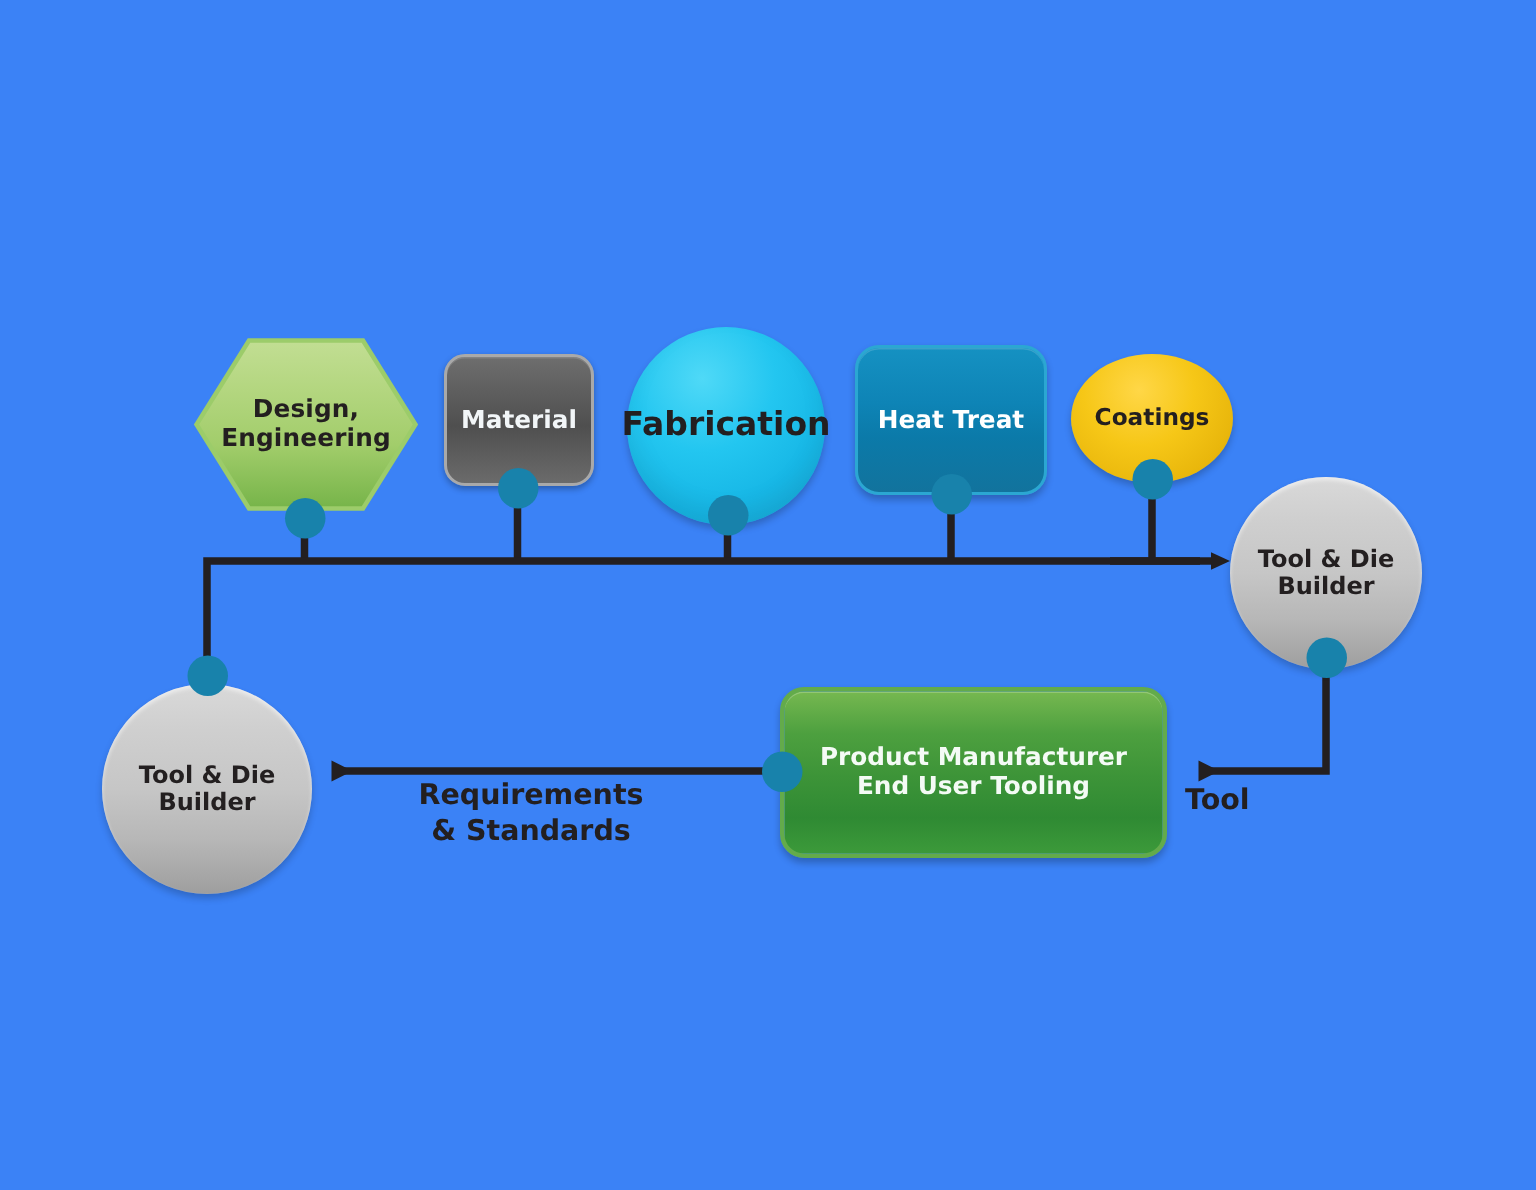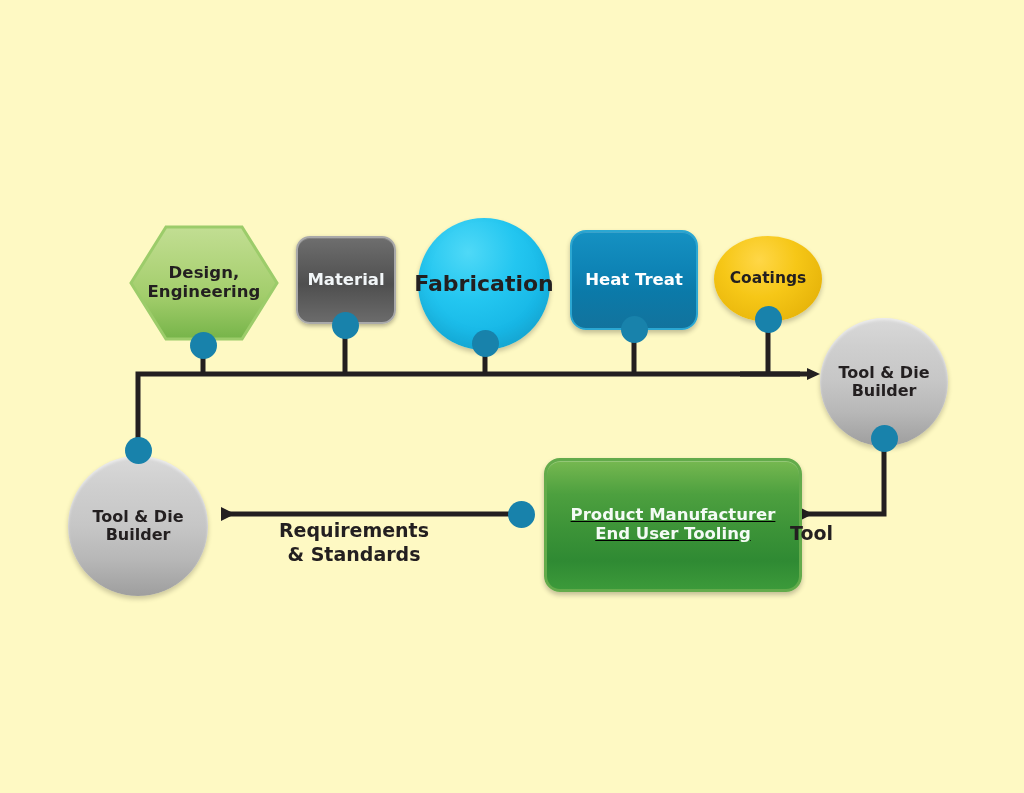--- a/index.html
+++ b/index.html
@@ -1,21 +1,21 @@
 <!DOCTYPE html>
 <html><head>
 <meta charset="utf-8">
 <title>Supply Chain Diagram</title>
 <style>
   html,body{margin:0;padding:0;background:#ffffff;}
   body{
     font-family:"DejaVu Sans","Liberation Sans",sans-serif;
     width:1024px;height:793px;overflow:hidden;position:relative;
   }
-  #stage{position:relative;width:1024px;height:793px;background:#fef9c3;}
+  #stage{position:relative;width:1024px;height:793px;background:#3b82f6;}
   #wires{position:absolute;left:0;top:0;width:1024px;height:793px;}
 
   .node{position:absolute;box-sizing:border-box;display:flex;align-items:center;
         justify-content:center;text-align:center;z-index:3;}
   .node .lbl{position:relative;z-index:4;line-height:1.14;white-space:pre-line;}
 
   
   #n-design{left:128px;top:224px;width:152px;height:118px;}
   #n-design .hexwrap{position:absolute;inset:0;}
   #n-design .lbl{font-size:16.5px;font-weight:bold;color:#231f20;letter-spacing:.1px;}
@@ -48,24 +48,24 @@
 
   
   .graycircle{border-radius:50%;
     background:linear-gradient(180deg,#d9d9d9 0%,#cfcfcf 22%,#c6c6c6 50%,#b7b7b7 74%,#9e9e9e 100%);
     box-shadow:0 3px 5px rgba(0,0,0,.20), inset 0 2px 3px rgba(255,255,255,.55);justify-content:center;}
   #n-tdb-right{left:820px;top:318px;width:128px;height:128px;}
   #n-tdb-left{left:68px;top:456px;width:140px;height:140px;}
   .graycircle .lbl{font-size:16px;font-weight:bold;color:#231f20;}
 
   
-  #n-pm{left:544px;top:458px;width:258px;height:134px;border-radius:16px;
+  #n-pm{left:520px;top:458px;width:258px;height:114px;border-radius:16px;
     background:linear-gradient(180deg,#76b850 0%,#4da03f 26%,#3d9438 52%,#2f8a33 78%,#3c9a3a 100%);
     border:3px solid #63ab4b;
-    box-shadow:0 3px 5px rgba(0,0,0,.24), inset 0 1px 0 rgba(255,255,255,.22);text-decoration:underline;}
+    box-shadow:0 3px 5px rgba(0,0,0,.24), inset 0 1px 0 rgba(255,255,255,.22);}
   #n-pm .lbl{font-size:16.5px;font-weight:bold;color:#f4fbf5;}
 
   
   .dot{position:absolute;border-radius:50%;background:#1882ab;z-index:6;}
 
   
   .ftext{position:absolute;color:#231f20;text-align:center;z-index:5;
          white-space:pre-line;line-height:1.24;}
   #t-intensive{left:178px;top:382px;width:620px;font-size:19.5px;font-weight:bold;}
   #t-req{left:248px;top:519px;width:212px;font-size:19px;font-weight:bold;}

